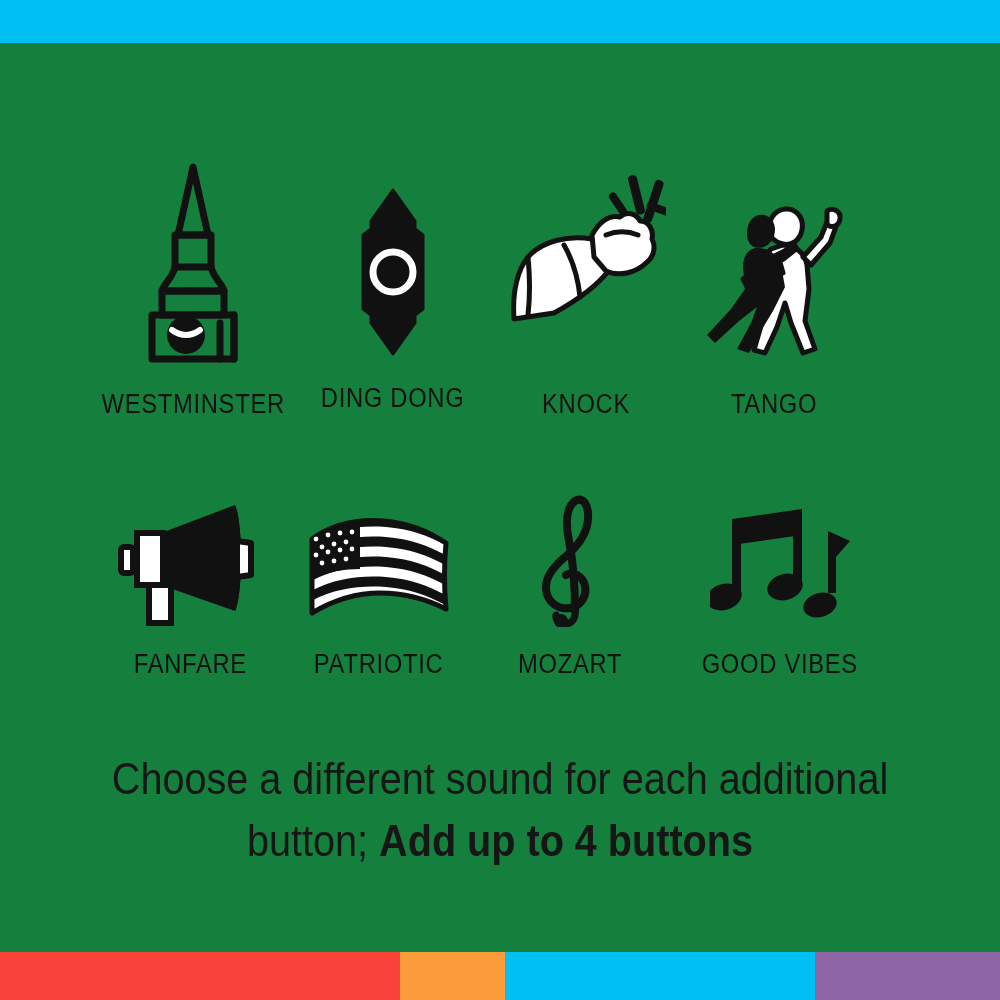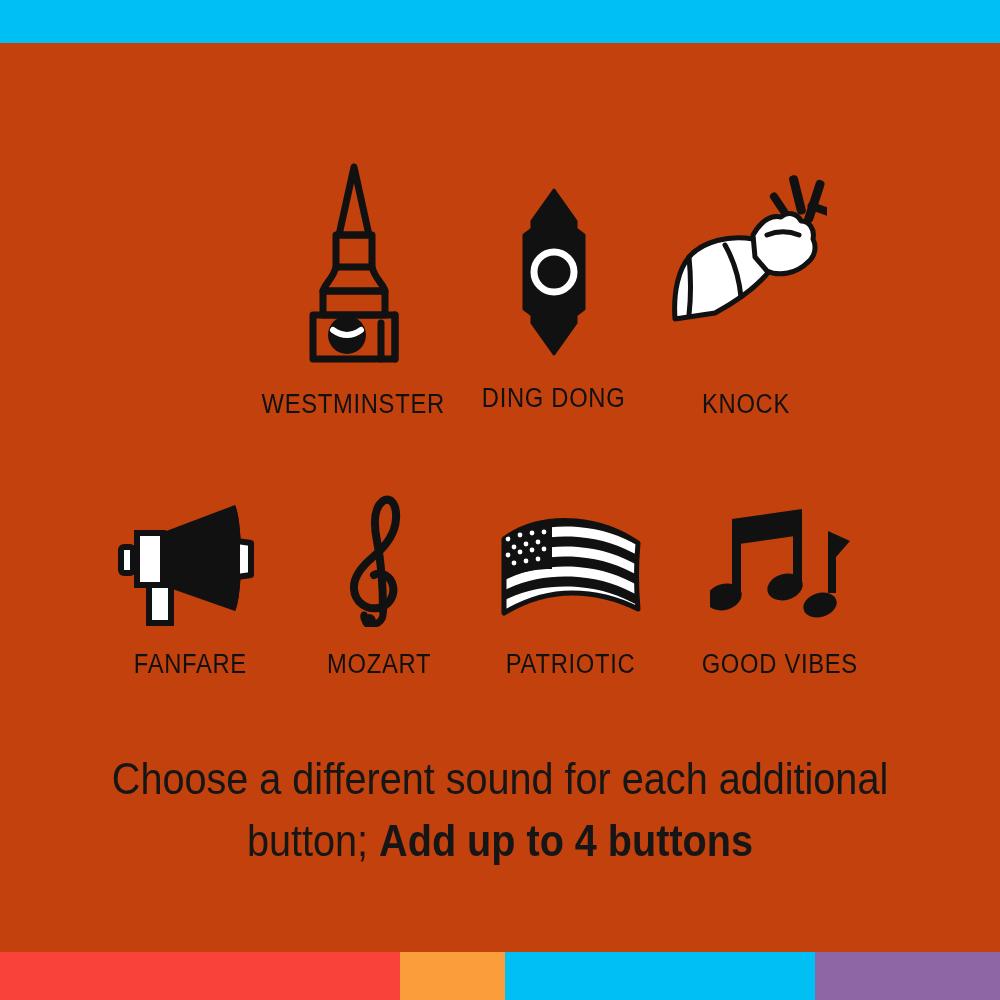--- a/index.html
+++ b/index.html
@@ -11,21 +11,21 @@
     width: 1000px;
     height: 1000px;
     overflow: hidden;
     font-family: "Liberation Sans", sans-serif;
     -webkit-font-smoothing: antialiased;
   }
   .page {
     position: relative;
     width: 1000px;
     height: 1000px;
-    background: #c2410c;
+    background: #15803d;
   }
 
   
   .top-band {
     position: absolute;
     left: 0;
     top: 0;
     width: 1000px;
     height: 43px;
   }
@@ -184,20 +184,46 @@
               <rect x="126" y="2" width="9" height="40" rx="4" transform="rotate(-14 130 22)"></rect>
               <rect x="143" y="6" width="9" height="44" rx="4" transform="rotate(18 147 28)"></rect>
               <rect x="108" y="18" width="8" height="26" rx="4" transform="rotate(-34 112 31)"></rect>
               <rect x="140" y="32" width="26" height="8" rx="4" transform="rotate(20 153 36)"></rect>
             </g>
           </svg>
         </div>
         <div class="label">KNOCK</div>
       </div>
 
+      <div class="cell">
+        <div class="glyph">
+          <svg width="150" height="160" viewBox="0 0 150 160" aria-hidden="true">
+
+            <g fill="#fff" stroke="#111" stroke-width="5" stroke-linejoin="round" stroke-linecap="round">
+              <path d="M70 26 C70 13 79 5 89 6 C99 7 105 16 103 27 C101 37 93 43 84 41 C75 39 70 33 70 26 Z"></path>
+              <path d="M84 42 C96 42 106 50 108 62 L110 86 L106 118 L116 146 L104 150 L92 120 L86 100
+                       L78 124 L66 150 L55 147 L64 116 L66 84 C60 72 62 54 72 46 Z"></path>
+
+              <path d="M104 54 L122 34 L130 14 L139 18 L131 40 L112 62 Z"></path>
+
+              <path d="M128 8 C134 4 142 8 141 16 C140 23 132 26 128 21 Z"></path>
+
+              <path d="M80 56 L56 68 L44 76 L48 84 L62 78 L84 70 Z"></path>
+            </g>
+
+            <g fill="#111">
+              <path d="M48 30 C48 18 56 10 65 12 C74 14 78 23 75 33 C72 42 63 47 55 44 C49 41 48 35 48 30 Z"></path>
+              <path d="M56 45 C68 44 78 50 82 62 L86 84 L74 108 L62 128 L50 150 L38 146 L52 120 L58 104
+                       L40 118 L16 140 L8 132 L32 106 L46 86 L44 64 C44 54 48 47 56 45 Z"></path>
+              <path d="M60 58 L84 46 L96 38 L101 46 L86 58 L64 70 Z"></path>
+            </g>
+          </svg>
+        </div>
+        <div class="label">TANGO</div>
+      </div>
 
     </div>
 
     <div class="row row-2">
 
       <div class="cell">
         <div class="glyph">
           <svg width="150" height="128" viewBox="0 0 150 128" aria-hidden="true">
 
             <path d="M46 34 L120 6 C128 24 128 94 120 112 L46 86 Z" fill="#111"></path>
@@ -208,35 +234,20 @@
             <path d="M122 42 L136 44 L136 76 L122 78 Z" fill="#fff" stroke="#111" stroke-width="6" stroke-linejoin="round"></path>
 
             <rect x="22" y="34" width="26" height="52" fill="#fff" stroke="#111" stroke-width="6"></rect>
 
             <rect x="6" y="48" width="12" height="26" rx="3" fill="#fff" stroke="#111" stroke-width="6"></rect>
 
             <rect x="34" y="86" width="22" height="38" fill="#fff" stroke="#111" stroke-width="6"></rect>
           </svg>
         </div>
         <div class="label">FANFARE</div>
-      </div>
-
-      <div class="cell">
-        <div class="glyph">
-          <svg width="72" height="134" viewBox="0 0 72 134" aria-hidden="true">
-            <g stroke="#111" fill="none" stroke-linecap="round" stroke-linejoin="round">
-              <path d="M40 118 C40 92 38 68 34 48 C30 28 32 14 40 8 C48 3 54 12 53 26
-                       C52 42 42 54 30 64 C18 74 10 84 11 96 C12 109 23 117 35 115
-                       C46 113 52 103 50 93 C48 83 38 78 31 82" stroke-width="8"></path>
-              <path d="M40 118 C41 126 36 132 28 131 C23 130 20 126 21 122" stroke-width="7"></path>
-            </g>
-            <circle cx="26" cy="128" r="7" fill="#111"></circle>
-          </svg>
-        </div>
-        <div class="label">MOZART</div>
       </div>
 
       <div class="cell">
         <div class="glyph">
           <svg width="150" height="120" viewBox="0 0 150 120" aria-hidden="true">
             <defs>
               <clipPath id="flagclip">
                 <path d="M8 32 C30 16 56 12 80 14 C104 16 124 24 142 36
                          C140 58 140 80 142 102 C122 92 100 86 76 86
                          C52 86 28 94 8 106 Z"></path>
@@ -274,20 +285,35 @@
                 <circle cx="42" cy="52" r="2.4"></circle>
               </g>
             </g>
           </svg>
         </div>
         <div class="label">PATRIOTIC</div>
       </div>
 
       <div class="cell">
         <div class="glyph">
+          <svg width="72" height="134" viewBox="0 0 72 134" aria-hidden="true">
+            <g stroke="#111" fill="none" stroke-linecap="round" stroke-linejoin="round">
+              <path d="M40 118 C40 92 38 68 34 48 C30 28 32 14 40 8 C48 3 54 12 53 26
+                       C52 42 42 54 30 64 C18 74 10 84 11 96 C12 109 23 117 35 115
+                       C46 113 52 103 50 93 C48 83 38 78 31 82" stroke-width="8"></path>
+              <path d="M40 118 C41 126 36 132 28 131 C23 130 20 126 21 122" stroke-width="7"></path>
+            </g>
+            <circle cx="26" cy="128" r="7" fill="#111"></circle>
+          </svg>
+        </div>
+        <div class="label">MOZART</div>
+      </div>
+
+      <div class="cell">
+        <div class="glyph">
           <svg width="140" height="118" viewBox="0 0 140 118" aria-hidden="true">
             <g fill="#111">
 
               <path d="M22 10 L92 0 L92 26 L22 36 Z"></path>
               <rect x="22" y="26" width="9" height="58"></rect>
               <rect x="83" y="16" width="9" height="58"></rect>
               <ellipse cx="14" cy="88" rx="18" ry="13" transform="rotate(-16 14 88)"></ellipse>
               <ellipse cx="75" cy="78" rx="18" ry="13" transform="rotate(-16 75 78)"></ellipse>
 
               <rect x="118" y="26" width="8" height="58"></rect>

